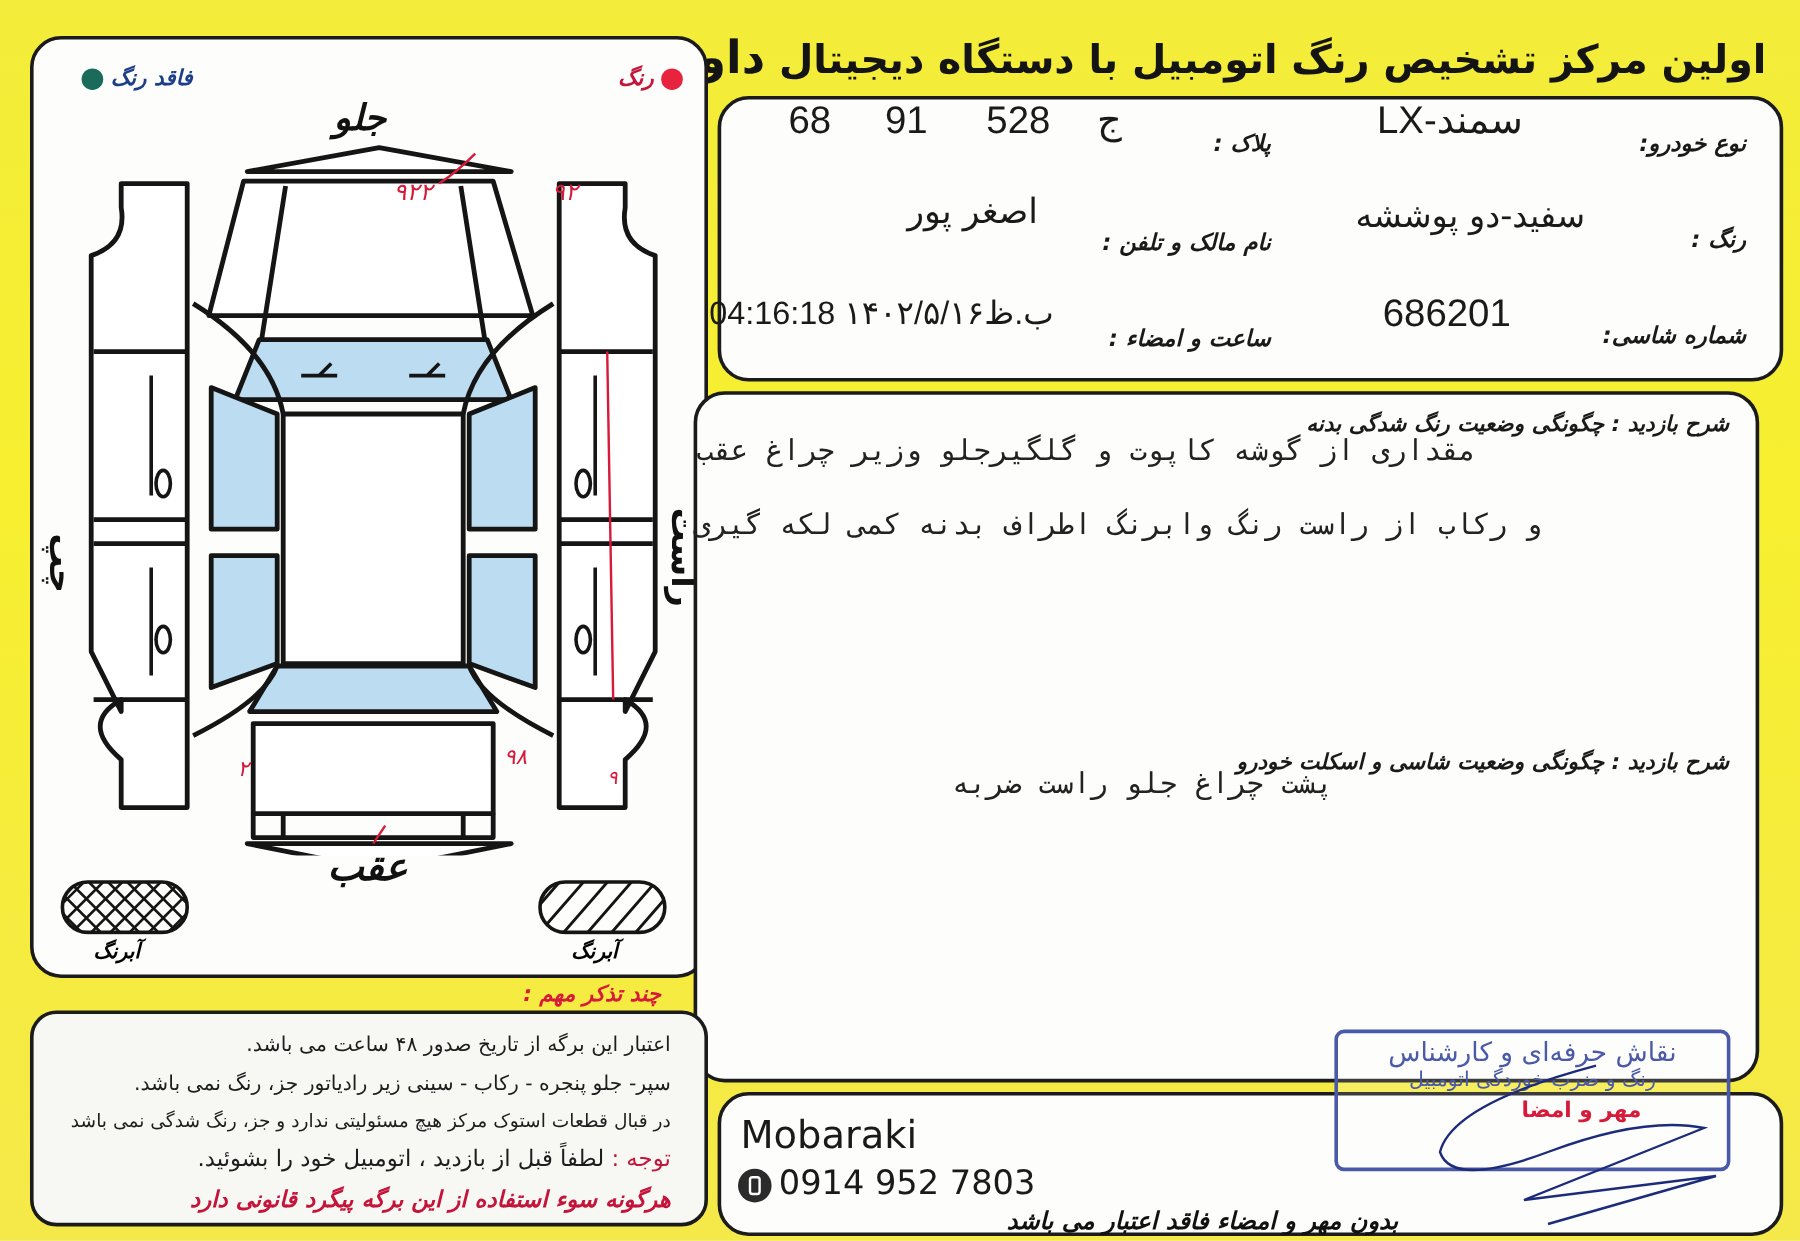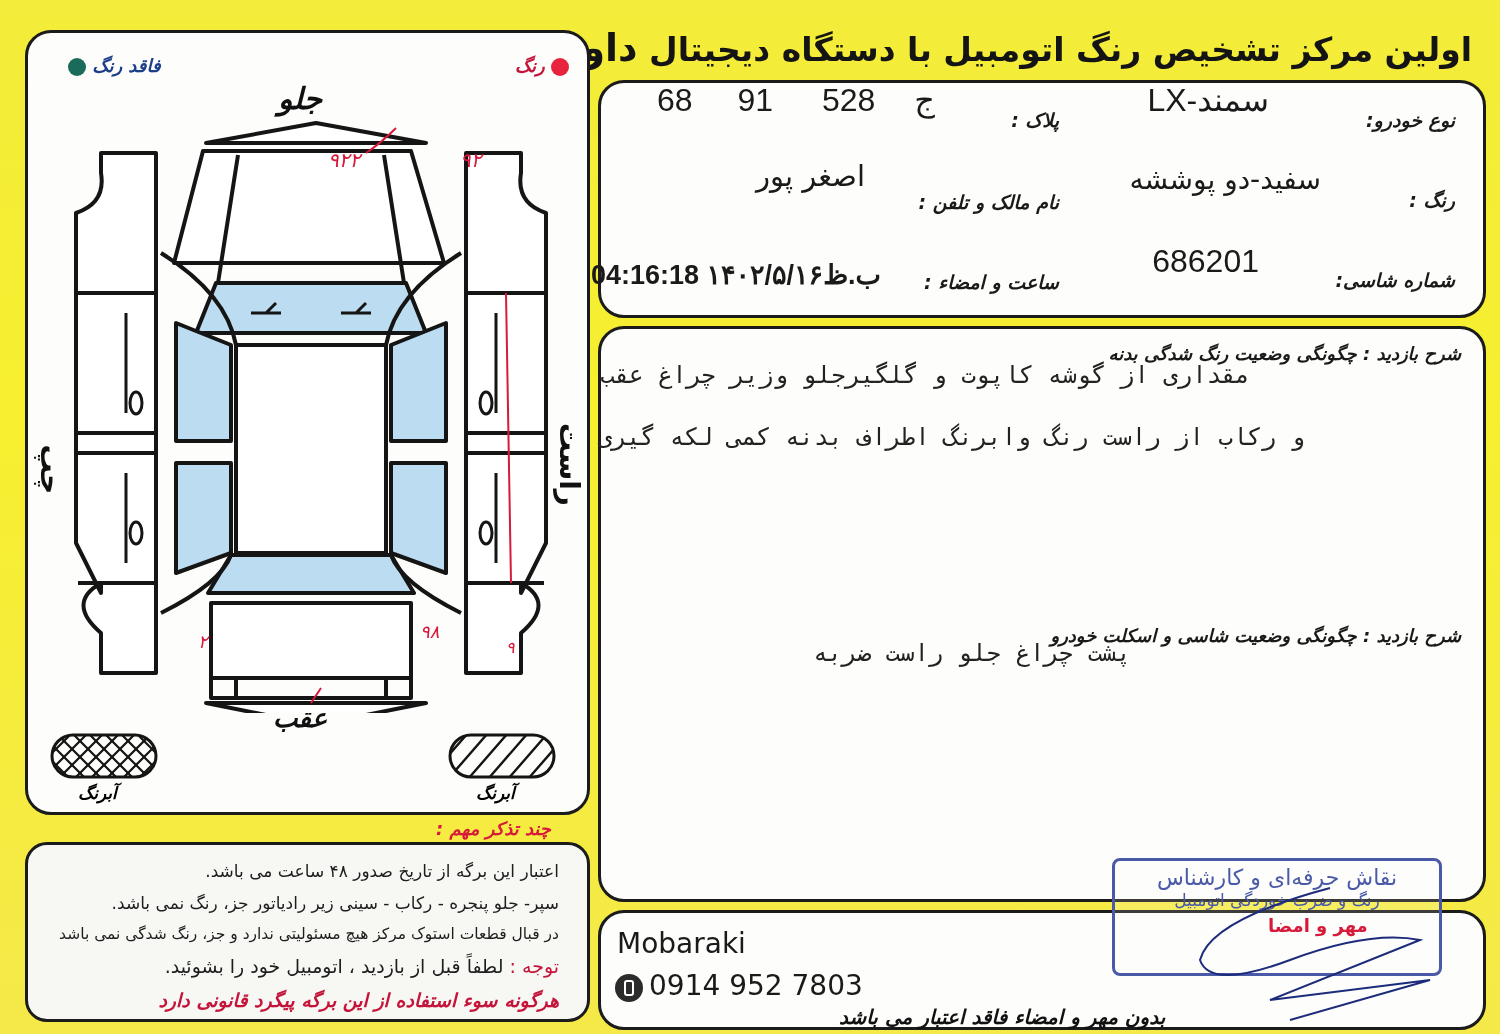--- a/index.html
+++ b/index.html
@@ -37,21 +37,21 @@
   <div class="abs" style="right:18px; top:22px; direction:rtl; font-size:18px; font-weight:bold; font-style:italic; color:#c4143a;">
     <span class="legend-dot" style="background:#e8233e;"></span>
     <span>رنگ</span>
   </div>
   <div class="abs" style="left:40px; top:22px; direction:rtl; font-size:18px; font-weight:bold; font-style:italic; color:#1d3f8a;">
     <span>فاقد رنگ</span>
     <span class="legend-dot" style="background:#1a6b5a;"></span>
   </div>
 
   <div class="abs" style="left:250px; top:48px; font-size:30px; font-weight:bold; font-style:italic; color:#111;">جلو</div>
-  <div class="abs" style="left:245px; top:670px; font-size:26px; font-weight:bold; font-style:italic; color:#111;">عقب</div>
+  <div class="abs" style="left:245px; top:670px; font-size:32px; font-weight:bold; font-style:italic; color:#111;">عقب</div>
   <div class="abs" style="left:-2px; top:420px; font-size:28px; font-weight:bold; color:#111; transform:rotate(90deg);">چپ</div>
   <div class="abs" style="left:500px; top:415px; font-size:28px; font-weight:bold; color:#111; transform:rotate(90deg);">راست</div>
 
   <svg class="abs" style="left:38px; top:80px;" width="490" height="600" viewBox="0 0 490 600">
     <g fill="none" stroke="#151515" stroke-width="4" stroke-linejoin="round">
 
       <path d="M140 30 L250 10 L360 30 Z" fill="#fff"></path>
 
       <path d="M137 38 L345 38 L378 150 L108 150 Z" fill="#fff"></path>
       <path d="M172 42 L152 170 M318 42 L338 170"></path>
@@ -145,24 +145,24 @@
   <div class="lbl" style="right:28px; top:106px;">رنگ :</div>
   <div class="val" style="right:162px; top:80px; font-size:28px; font-family:'DejaVu Sans', sans-serif;">سفید-دو پوششه</div>
 
   <div class="lbl" style="right:424px; top:108px;">نام مالک و تلفن :</div>
   <div class="val" style="right:618px; top:76px; font-size:29px; font-family:'DejaVu Sans', sans-serif;">اصغر پور</div>
 
   <div class="lbl" style="right:28px; top:186px;">شماره شاسی:</div>
   <div class="val" style="right:224px; top:160px;">686201</div>
 
   <div class="lbl" style="right:424px; top:188px;">ساعت و امضاء :</div>
-  <div class="val" style="left:-10px; top:176px; font-size:27px;font-weight:bold;">ب.ظ۱۴۰۲/۵/۱۶ 04:16:18</div>
+  <div class="val" style="left:-10px; top:162px; font-size:27px;">ب.ظ۱۴۰۲/۵/۱۶ 04:16:18</div>
 </div>
 
-<div class="panel" style="left:598px; top:326px; width:888px; height:576px;">
+<div class="panel" style="left:578px; top:326px; width:888px; height:576px;">
   <div class="lbl" style="right:22px; top:14px; font-size:18px;">شرح بازدید : چگونگی وضعیت رنگ شدگی بدنه</div>
   <div class="hand" style="right:233px; top:32px;">مقداری از گوشه کاپوت و گلگیرجلو وزیر چراغ عقب</div>
   <div class="hand" style="right:178px; top:94px;">و رکاب از راست رنگ وابرنگ  اطراف بدنه کمی لکه گیری</div>
 
   <div class="lbl" style="right:22px; top:296px; font-size:18px;">شرح بازدید : چگونگی وضعیت شاسی و اسکلت خودرو</div>
   <div class="hand" style="right:352px; top:310px;">پشت چراغ جلو راست ضربه</div>
 </div>
 
 <div class="abs" style="left:436px; top:818px; direction:rtl; font-size:18px; font-weight:bold; font-style:italic; color:#d7193a;">چند تذکر مهم :</div>
 <div class="panel" style="left:25px; top:842px; width:565px; height:180px; border-radius:22px; background:#f7f8f4;">
@@ -170,21 +170,21 @@
   <div class="note" style="top:48px;">سپر-  جلو پنجره  -  رکاب  - سینی زیر رادیاتور جز، رنگ نمی باشد.</div>
   <div class="note" style="top:80px; font-size:15.5px;">در قبال قطعات استوک مرکز هیچ مسئولیتی ندارد و جز، رنگ شدگی نمی باشد</div>
   <div class="note" style="top:110px; font-size:19px;">
     <span style="color:#c4143a;">توجه :</span>
     <span>لطفاً قبل از بازدید ، اتومبیل خود را بشوئید.</span>
   </div>
   <div class="note" style="top:144px; font-size:19px; font-weight:bold; font-style:italic; color:#c4143a;">هرگونه سوء استفاده از این برگه پیگرد قانونی دارد</div>
 </div>
 
 <div class="panel" style="left:598px; top:910px; width:888px; height:120px;">
-  <div class="abs" style="left:16px; top:14px; font-size:28px; font-family:'DejaVu Sans', sans-serif; color:#1a1a1a;">Mobaraki</div>
+  <div class="abs" style="left:16px; top:14px; font-size:32px; font-family:'DejaVu Sans', sans-serif; color:#1a1a1a;">Mobaraki</div>
   <div class="abs" style="left:14px; top:56px; display:flex; align-items:flex-end; gap:6px;">
     <span style="display:inline-flex; width:28px; height:28px; border-radius:50%; background:#2b2b2b; align-items:center; justify-content:center;">
       <span style="display:block; width:10px; height:16px; border:2px solid #fff; border-radius:3px; box-sizing:border-box;"></span>
     </span>
     <span style="font-size:28px; font-family:'DejaVu Sans', sans-serif; color:#1a1a1a;">0914 952 7803</span>
   </div>
   <div class="abs" style="left:238px; top:92px; direction:rtl; font-size:20px; font-weight:bold; font-style:italic; color:#111; white-space:nowrap;">بدون مهر و امضاء فاقد اعتبار می باشد</div>
 </div>
 
 <div class="abs" style="left:1112px; top:858px; width:330px; height:118px; border:3px solid #4a5aa8; border-radius:8px; box-sizing:border-box; direction:rtl; color:#4a5aa8; text-align:center; background:rgba(255,255,255,0.15);">

